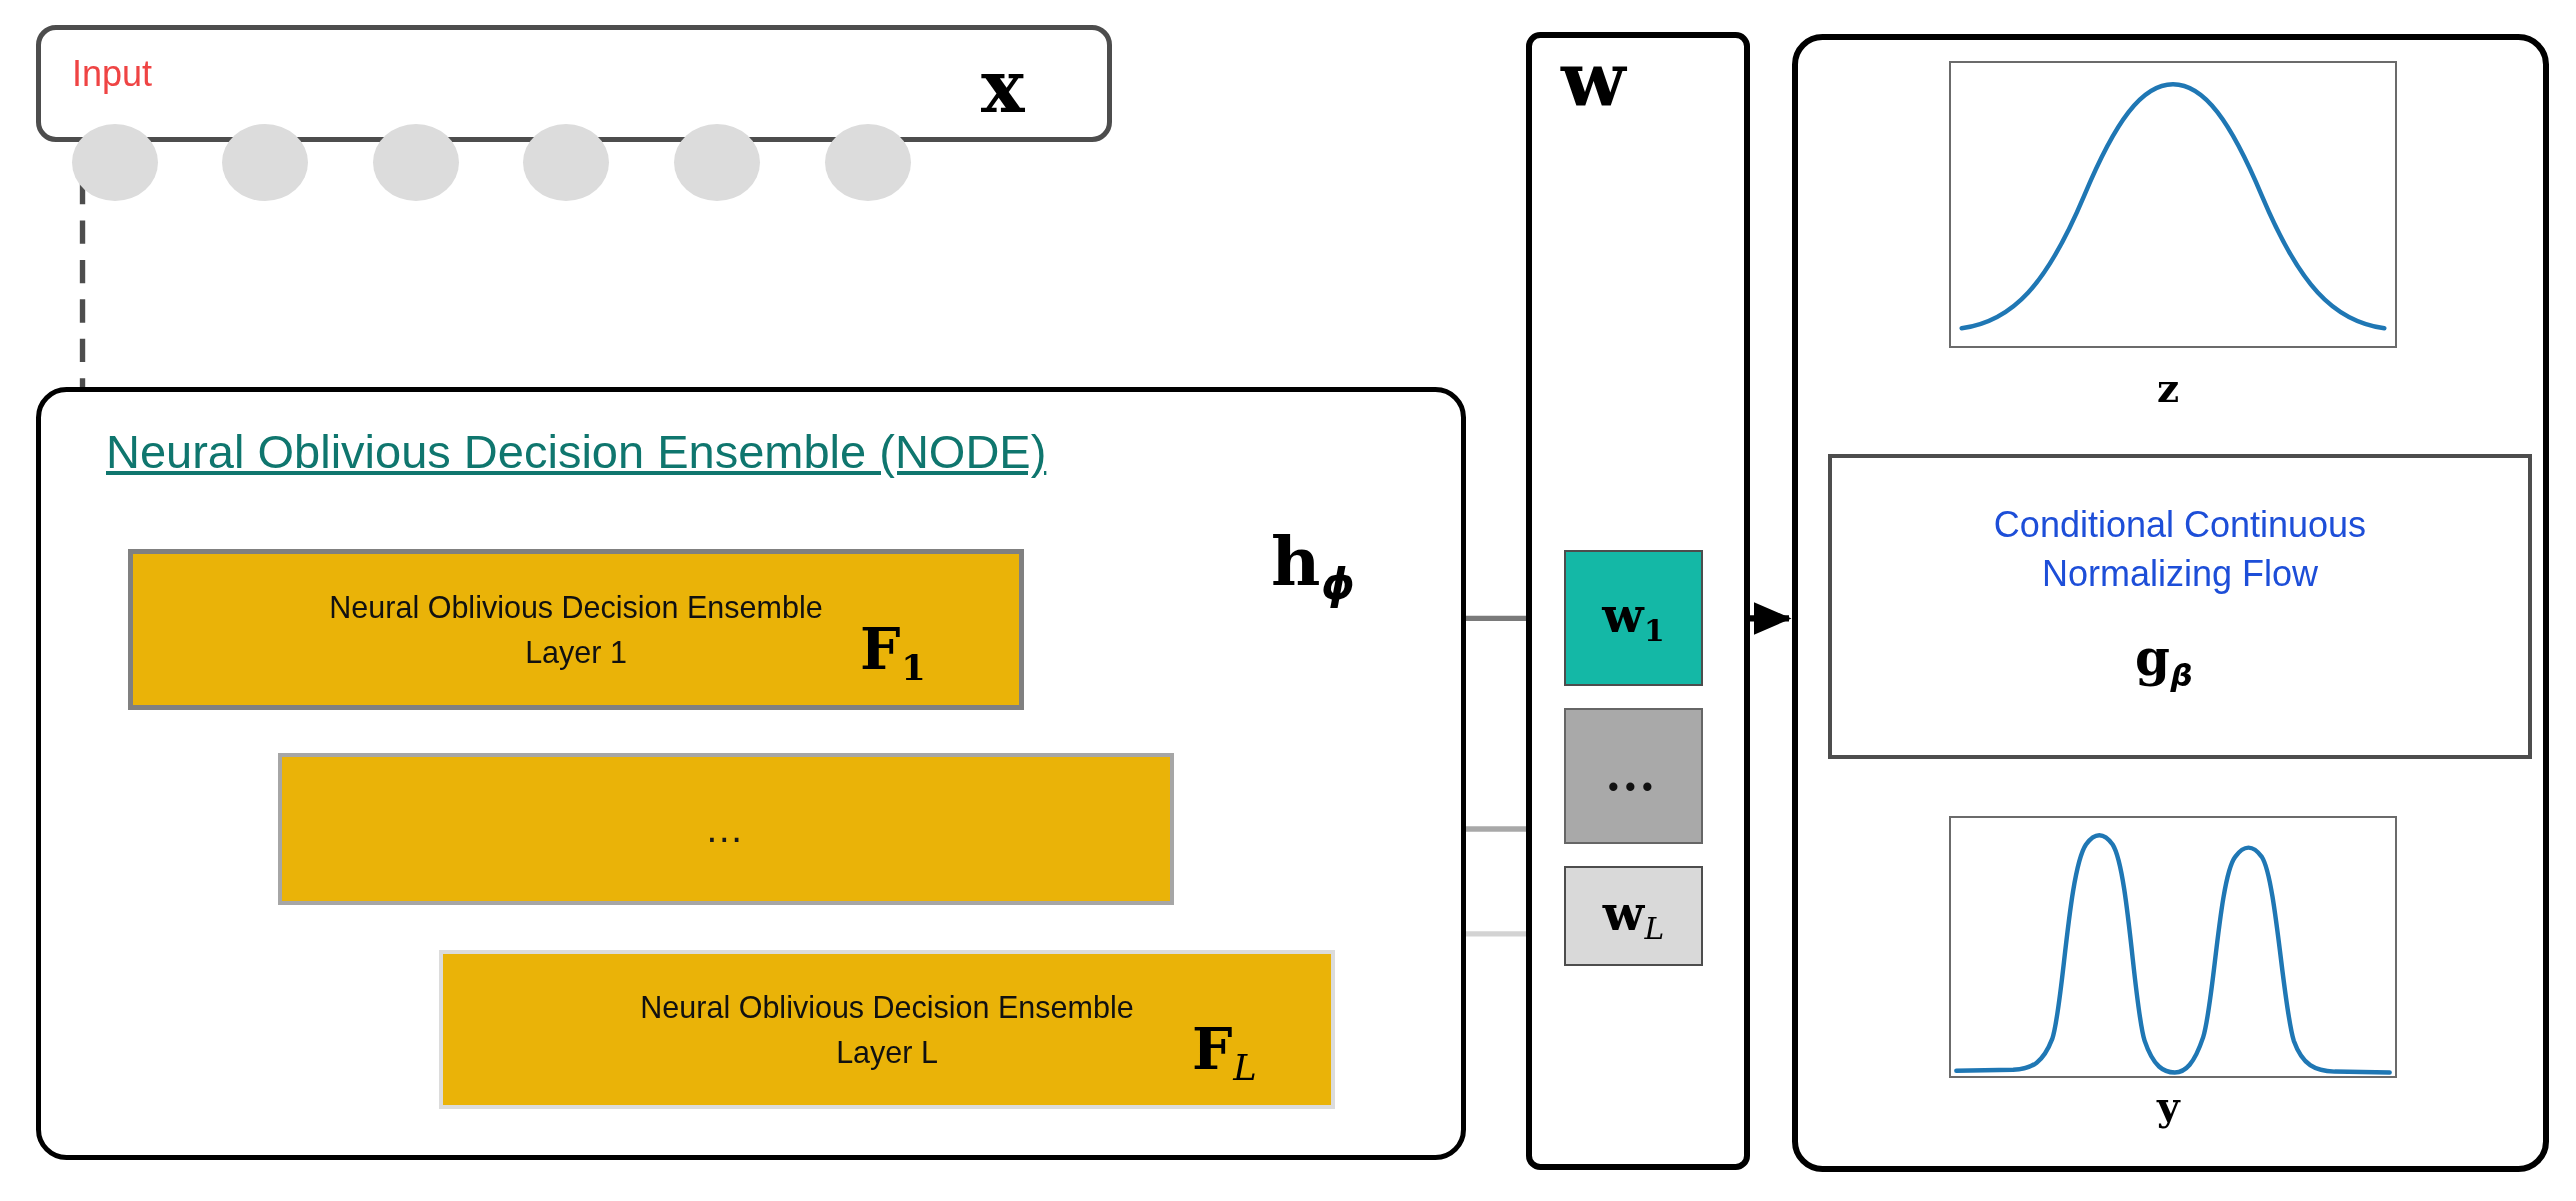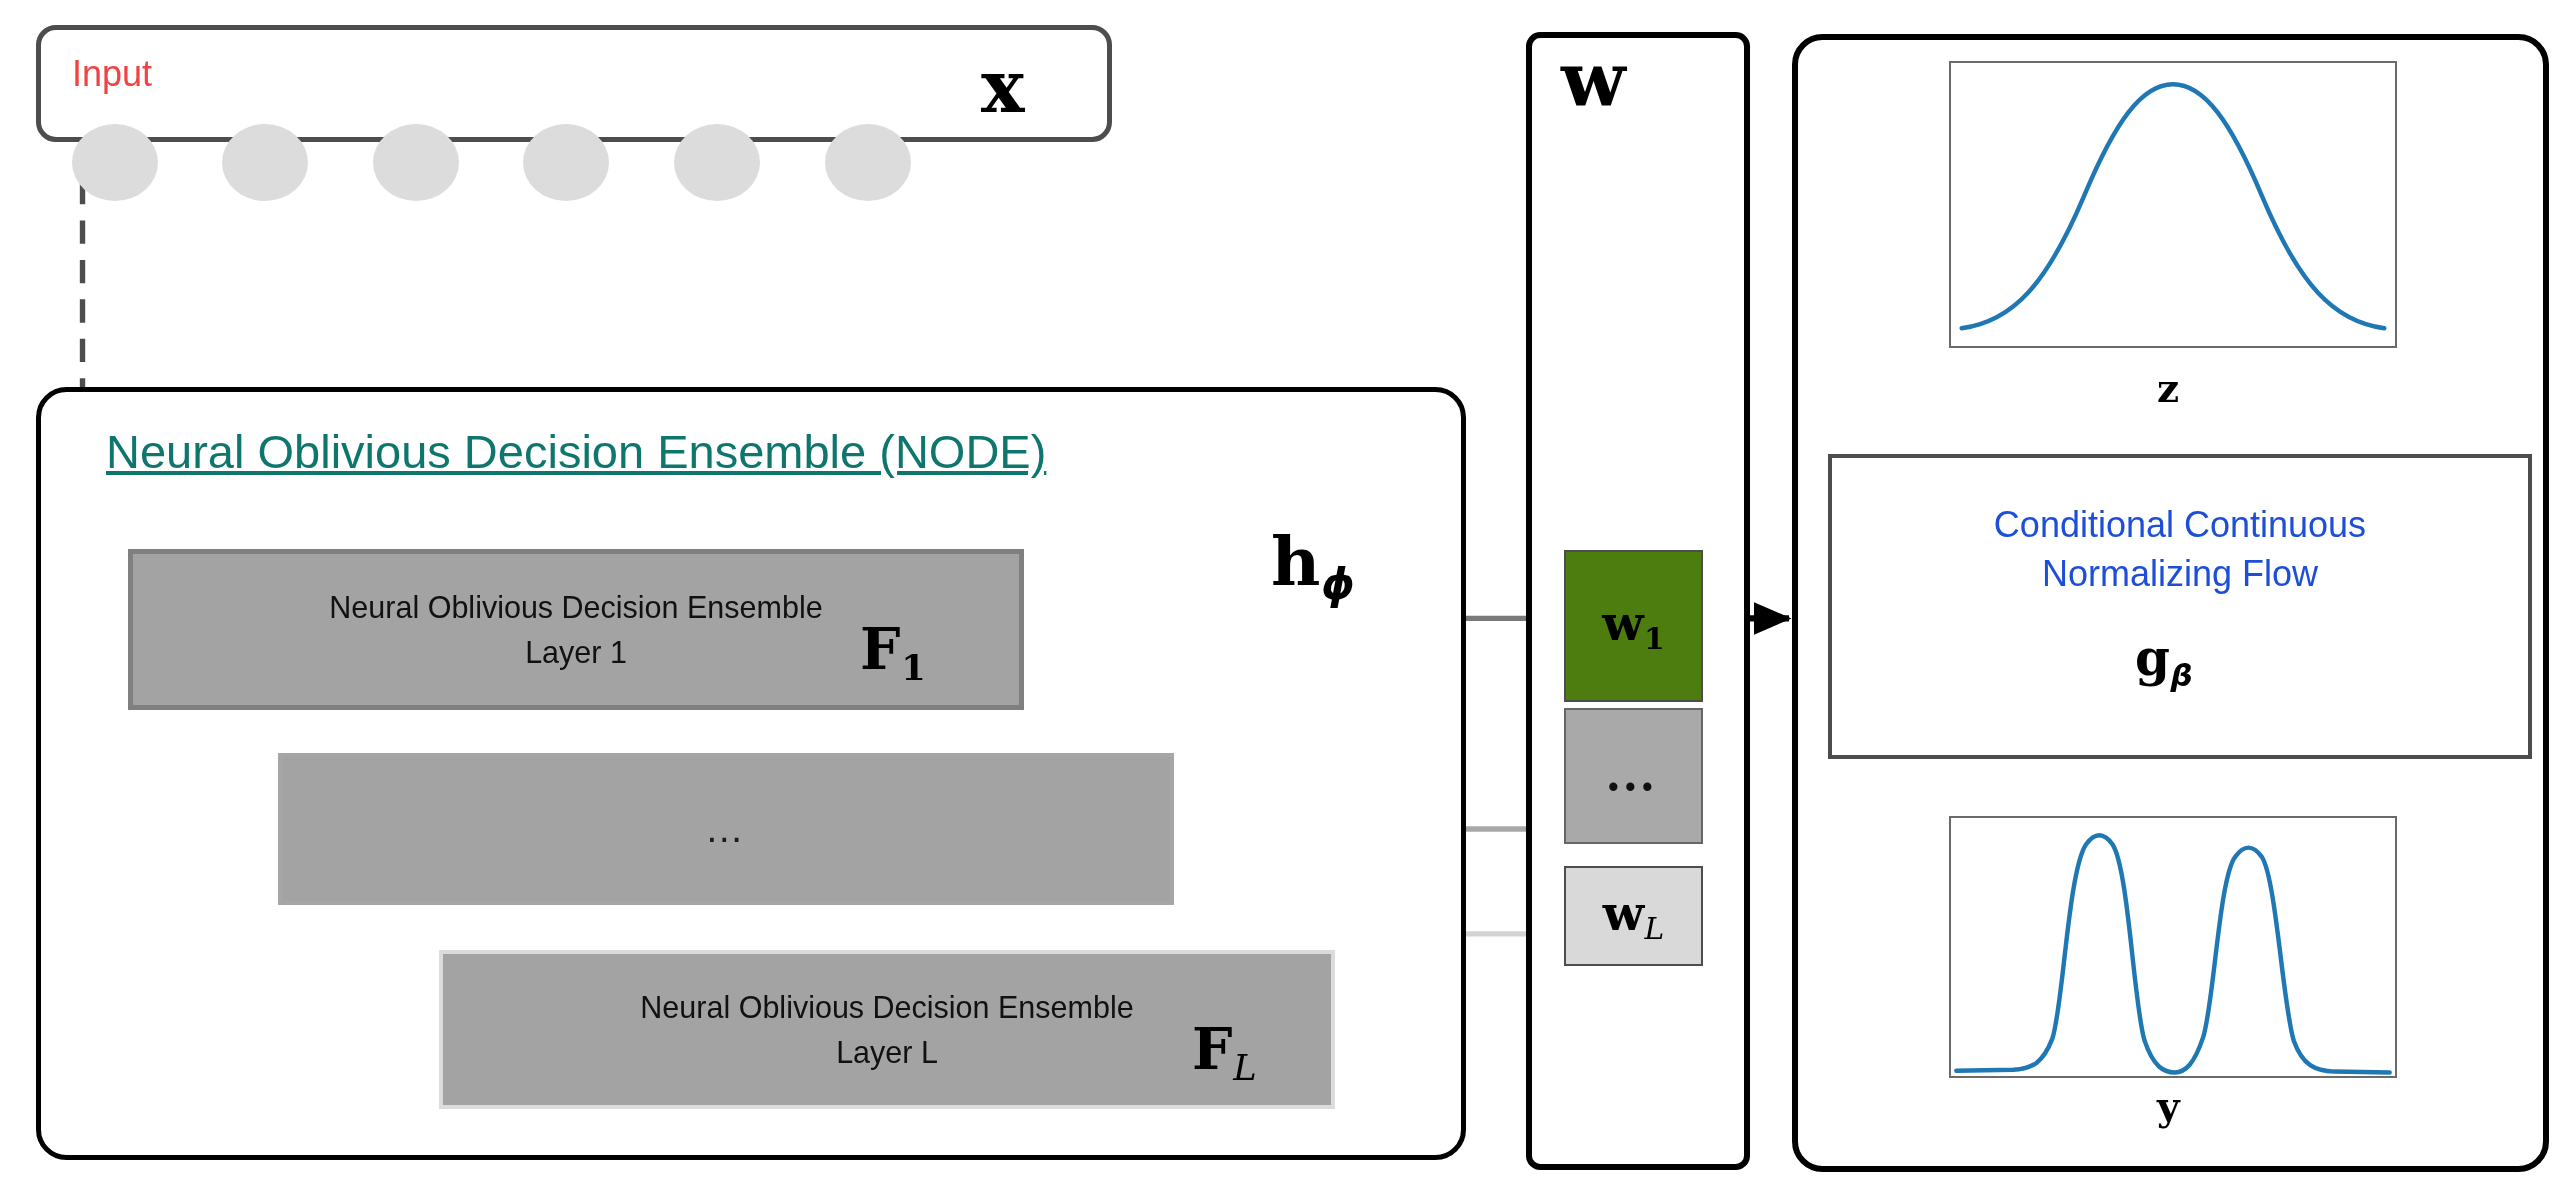--- a/index.html
+++ b/index.html
@@ -98,21 +98,21 @@
 
   
   .node-dot {
     top: 124px; width: 86px; height: 77px;
     background: #dcdcdc; border-radius: 50%;
   }
 
   
   .layer-box {
     box-sizing: border-box;
-    background: #a3a3a3;
+    background: #eab308;
     display: flex;
     align-items: center;
     justify-content: center;
   }
   .layer-text {
     font-size: 30.5px;
     color: #111111;
     text-align: center;
     line-height: 1.45;
     white-space: pre-line;
@@ -126,21 +126,21 @@
     font-size: 39px; color: #1a1a1a; letter-spacing: 3.6px;
     font-family: "Liberation Sans", sans-serif;
   }
 
   
   .w-block {
     left: 1564px; width: 139px;
     box-sizing: border-box;
     display: flex; align-items: center; justify-content: center;
   }
-  .w1 { top: 550px;  height: 152px; background: #4d7c0f; border: 2.7px solid #4d4d4d; }
+  .w1 { top: 550px;  height: 136px; background: #14b8a6; border: 2.7px solid #4d4d4d; }
   .wm { top: 708px;  height: 136px; background: #a9a9a9; border: 2.7px solid #666666; }
   .wL { top: 866px;  height: 100px; background: #d9d9d9; border: 2.7px solid #4d4d4d; }
   .w-lbl { font-size: 48px; }
   .w-dots { font-size: 30.5px; color: #111111; letter-spacing: 6.3px;
             font-family: "Liberation Sans", sans-serif; margin-top: 20px; }
 
   
   .plot-frame {
     box-sizing: border-box;
     background: #ffffff;

